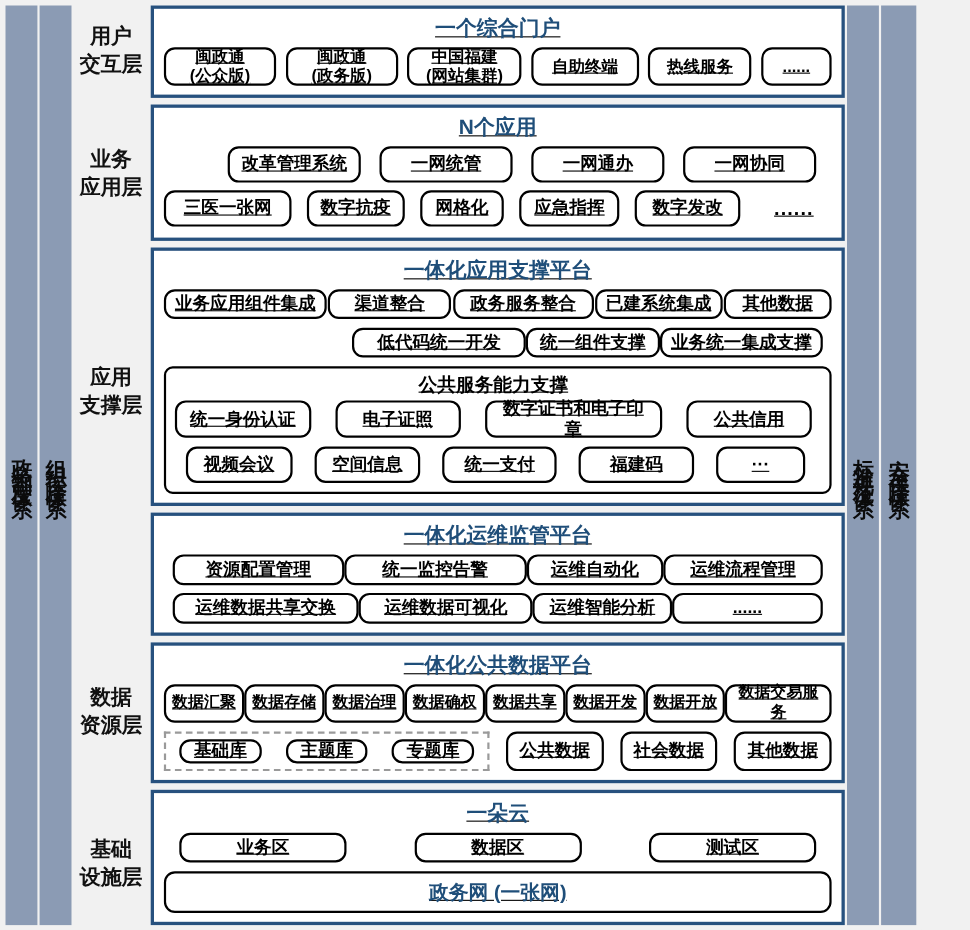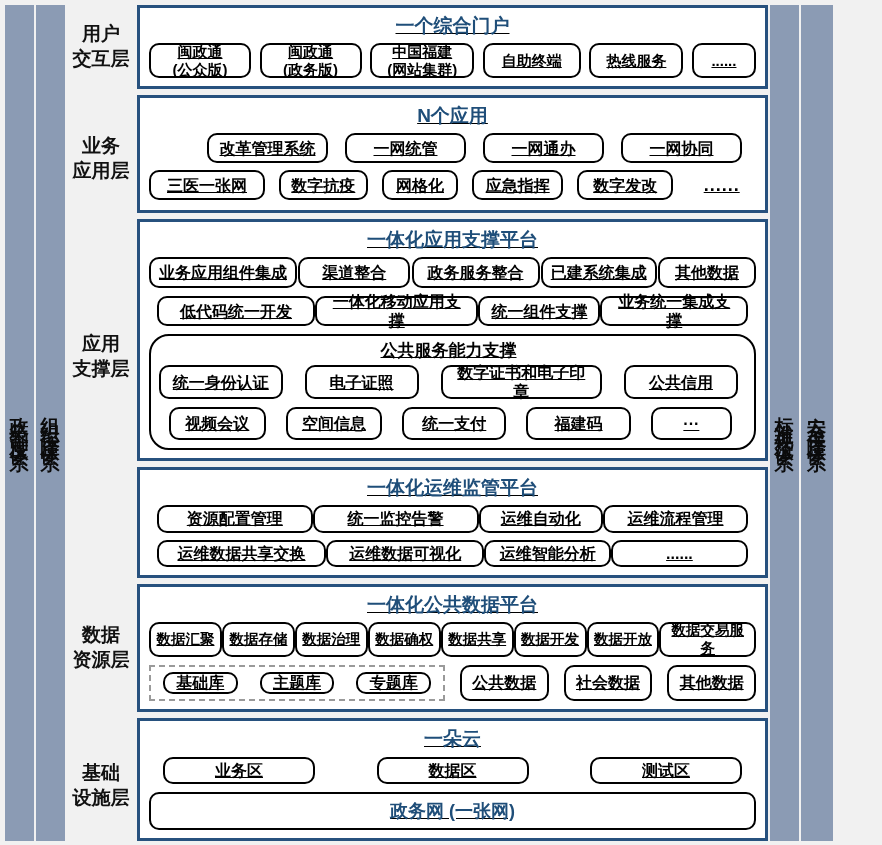--- a/index.html
+++ b/index.html
@@ -35,21 +35,21 @@
   
   .portal-row { justify-content:space-between; margin-top:2px; }
   .portal-row .bx { font-size:15px; }
 
   .apps-row1 { gap:17px; margin:2px 14px 0 14px;padding-left:44px; }
   .apps-row1 .bx { flex:1; }
   .apps-row2 { gap:14px; margin:7px 0 2px 0; justify-content:center; }
 
   .sup-row1 { justify-content:space-between; margin-top:2px; max-height:40px; }
   .sup-row2 { justify-content:flex-end; margin:8px 8px 0 8px; max-height:40px; }
-  .common-box { border:2.5px solid #000; border-radius:20px; margin-top:8px;
+  .common-box { border:2.5px solid #000; border-radius:8px; margin-top:8px;
                 flex:none; height:116px; display:flex; flex-direction:column; padding:1px 12px 8px 4px; }
   .common-title { text-align:center; font-weight:bold; font-size:17px; color:#000; padding:2px 0; }
   .common-row1 { gap:22px; margin:1px 4px 0 4px; }
   .common-row2 { gap:20px; margin:8px 10px 0 14px; }
 
   .ops-row1 { justify-content:space-between; margin:2px 8px 0 8px; }
   .ops-row2 { justify-content:space-between; margin:7px 8px 0 8px; }
 
   .data-row1 { justify-content:space-between; margin-top:2px; }
   .data-row1 .bx { font-size:14.5px; padding:2px 5px; }
@@ -128,21 +128,20 @@
       <div class="sec-title">一体化应用支撑平台</div>
       <div class="row sup-row1">
         <div class="bx">业务应用组件集成</div>
         <div class="bx" style="flex:0 0 112px">渠道整合</div>
         <div class="bx" style="flex:0 0 128px">政务服务整合</div>
         <div class="bx">已建系统集成</div>
         <div class="bx" style="flex:0 0 98px">其他数据</div>
       </div>
       <div class="row sup-row2">
         <div class="bx" style="flex:0 0 158px">低代码统一开发</div>
-        <div class="bx">一体化移动应用支撑</div>
         <div class="bx" style="flex:0 0 122px">统一组件支撑</div>
         <div class="bx">业务统一集成支撑</div>
       </div>
       <div class="common-box">
         <div class="common-title">公共服务能力支撑</div>
         <div class="row common-row1">
           <div class="bx" style="flex:1.1">统一身份认证</div>
           <div class="bx" style="flex:1">电子证照</div>
           <div class="bx" style="flex:1.5">数字证书和电子印章</div>
           <div class="bx" style="flex:1">公共信用</div>

